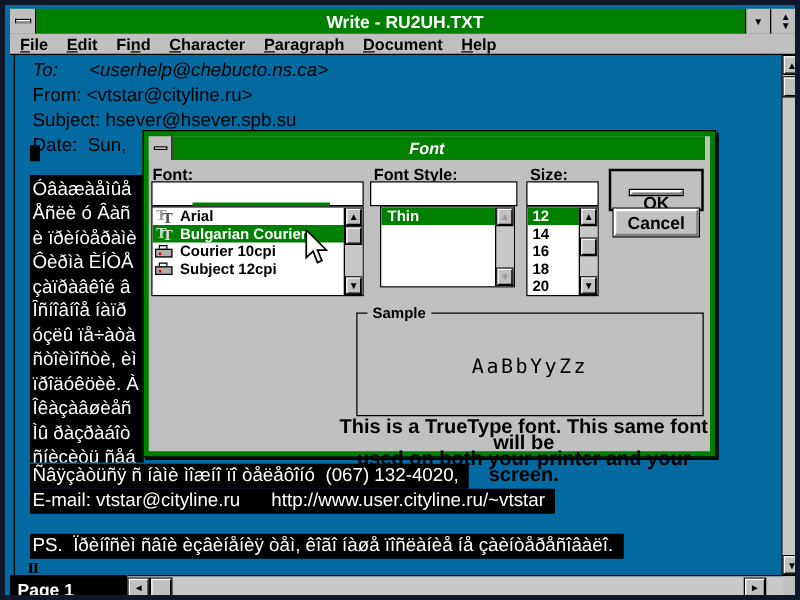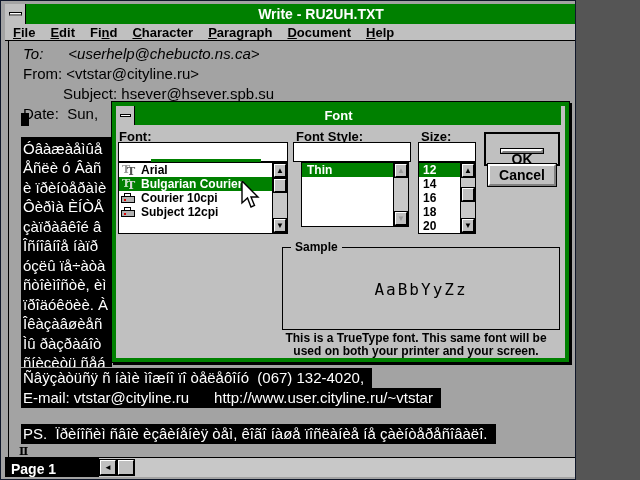--- a/index.html
+++ b/index.html
@@ -1,19 +1,19 @@
 <!DOCTYPE html>
 <html><head>
 <meta charset="utf-8">
 <style>
   html,body{margin:0;padding:0;background:#555;}
   *{box-sizing:border-box;}
-  #screen{position:relative;width:576px;height:480px;background:#a3a3a3;
+  #screen{position:relative;width:640px;height:480px;background:#0369a1;
           font-family:"Liberation Sans",sans-serif;overflow:hidden;
-          border:1px solid #0f172a;}
+          border:4px solid #0f172a;}
   
   .titlebar{position:absolute;left:4px;top:3px;width:632px;height:20px;background:#008000;
             display:flex;align-items:center;}
   .sysbox{position:absolute;left:0;top:0;width:21px;height:20px;background:#c0c0c0;
           border-right:1px solid #000;display:flex;align-items:center;justify-content:center;}
   .sysdash{width:13px;height:4px;background:#fff;border:1px solid #000;border-bottom:2px solid #808080;}
   .title-text{position:absolute;left:0;right:0;text-align:center;color:#fff;font-weight:bold;font-size:14px;}
   .capbtn{position:absolute;top:0;width:20px;height:20px;background:#c0c0c0;border-left:1px solid #000;
           display:flex;flex-direction:column;align-items:center;justify-content:center;
           font-size:8px;line-height:7px;color:#000;}
@@ -41,21 +41,21 @@
         font-size:8px;color:#000;}
   .sthumb{position:absolute;background:#c0c0c0;border:1px solid #000;border-top-color:#fff;border-left-color:#fff;box-shadow:0 0 0 1px #000;}
   
   .pagebox{position:absolute;left:4px;top:456px;width:94px;height:20px;background:#000;color:#fff;
            font-weight:bold;font-size:14px;display:flex;align-items:flex-end;padding-left:6px;}
   .corner{position:absolute;right:0;top:0;width:14px;height:19px;background:#c0c0c0;}
   
   .dlg{position:absolute;left:110px;top:100px;width:459px;height:262px;background:#008000;
        border:1px solid #000;box-shadow:2px 2px 0 #000;}
   .dlg-in{position:absolute;inset:4px;background:#c0c0c0;}
-  .dlg-title{position:absolute;left:0;top:0;right:4px;height:19px;background:#008000;}
+  .dlg-title{position:absolute;left:0;top:0;right:4px;height:19px;background:#008000;font-style:italic;}
   .dlg-title-text{position:absolute;left:0;right:0;top:2px;text-align:center;color:#fff;font-weight:bold;font-size:13px;}
   .dlg-sysbox{position:absolute;left:0;top:0;width:19px;height:19px;background:#c0c0c0;border-right:1px solid #000;
               display:flex;align-items:center;justify-content:center;}
   .dlg-sysdash{width:11px;height:3px;background:#fff;border:1px solid #000;}
   .dlg-label{position:absolute;font-weight:bold;font-size:13px;color:#000;white-space:pre;}
   .edit{position:absolute;background:#fff;border:1px solid #000;font-weight:bold;font-size:13px;
         padding:1px 0 0 3px;color:#000;white-space:pre;}
   .edit .hl{background:#008000;color:#fff;}
   .list{position:absolute;background:#fff;border:1px solid #000;overflow:hidden;}
   .lrow{height:14px;display:flex;align-items:center;font-weight:bold;font-size:12px;color:#000;padding-left:2px;white-space:pre;}
@@ -73,21 +73,21 @@
   .lscroll{position:absolute;right:0;top:0;bottom:0;width:15px;background:#c8c8c8;border-left:1px solid #000;}
   .btn{background:#c0c0c0;border:2px solid #808080;border-top-color:#fff;border-left-color:#fff;
        box-shadow:0 0 0 1px #000;font-weight:bold;font-size:14px;color:#000;width:100%;height:100%;
        font-family:"Liberation Sans",sans-serif;padding:0;}
   .okwrap{position:absolute;border:2px solid #000;padding:15px;background:#c0c0c0;}
   .cancelwrap{position:absolute;}
   .group{position:absolute;border:1px solid #000;}
   .group-label{position:absolute;left:8px;top:-8px;background:#c0c0c0;padding:0 4px;font-weight:bold;font-size:12px;}
   .sample-text{position:absolute;left:0;right:0;top:32px;text-align:center;
                font-family:"DejaVu Sans Mono",monospace;font-size:16px;letter-spacing:2px;color:#000;}
-  .note{position:absolute;text-align:center;font-weight:bold;font-size:12px;line-height:13px;color:#000;}
+  .note{position:absolute;text-align:center;font-weight:bold;font-size:16px;line-height:13px;color:#000;}
   .disabled-arrow{color:#9a9a9a;}
   
   .cursor{position:absolute;left:240px;top:180px;z-index:50;}
 </style>
 </head>
 <body>
 
 <div id="screen">
 
   <div class="titlebar">
@@ -111,21 +111,21 @@
     <span class="menu-item"><span></span><span class="u">C</span><span>haracter</span></span>
     <span class="menu-item"><span></span><span class="u">P</span><span>aragraph</span></span>
     <span class="menu-item"><span></span><span class="u">D</span><span>ocument</span></span>
     <span class="menu-item"><span></span><span class="u">H</span><span>elp</span></span>
   </div>
 
   <div class="doc-left-line"></div>
 
   <div class="doc-line" style="top:44px;font-style:italic;">To:      &lt;userhelp@chebucto.ns.ca&gt;</div>
   <div class="doc-line" style="top:64px;">From: &lt;vtstar@cityline.ru&gt;</div>
-  <div class="doc-line" style="top:84px;margin-left:40px;">Subject: hsever@hsever.spb.su</div>
+  <div class="doc-line" style="top:84px;">Subject: hsever@hsever.spb.su</div>
   <div class="doc-line" style="top:104px;">Date:  Sun,</div>
 
   <div class="caret-block"></div>
 
   <div class="sel-block">
     <div class="sel-line" style="top:3px;">Óâàæàåìûå</div>
     <div class="sel-line" style="top:22px;">Åñëè ó Âàñ</div>
     <div class="sel-line" style="top:42px;">è ïðèíòåðàìè</div>
     <div class="sel-line" style="top:61px;">Ôèðìà ÈÍÒÅ</div>
     <div class="sel-line" style="top:81px;">çàïðàâêîé â</div>

